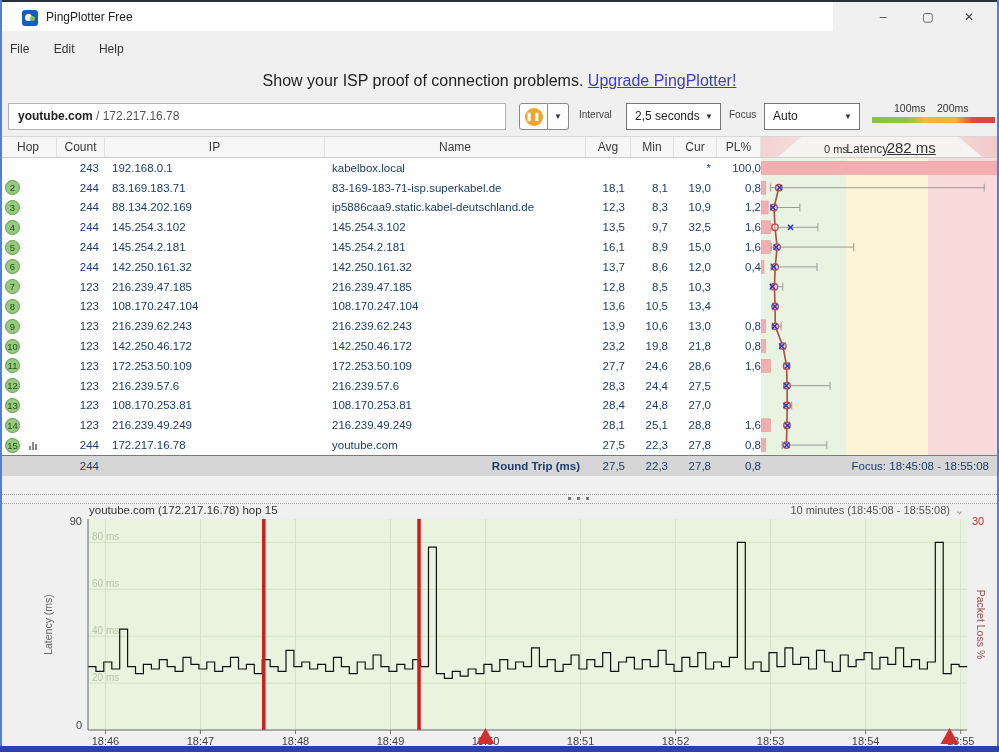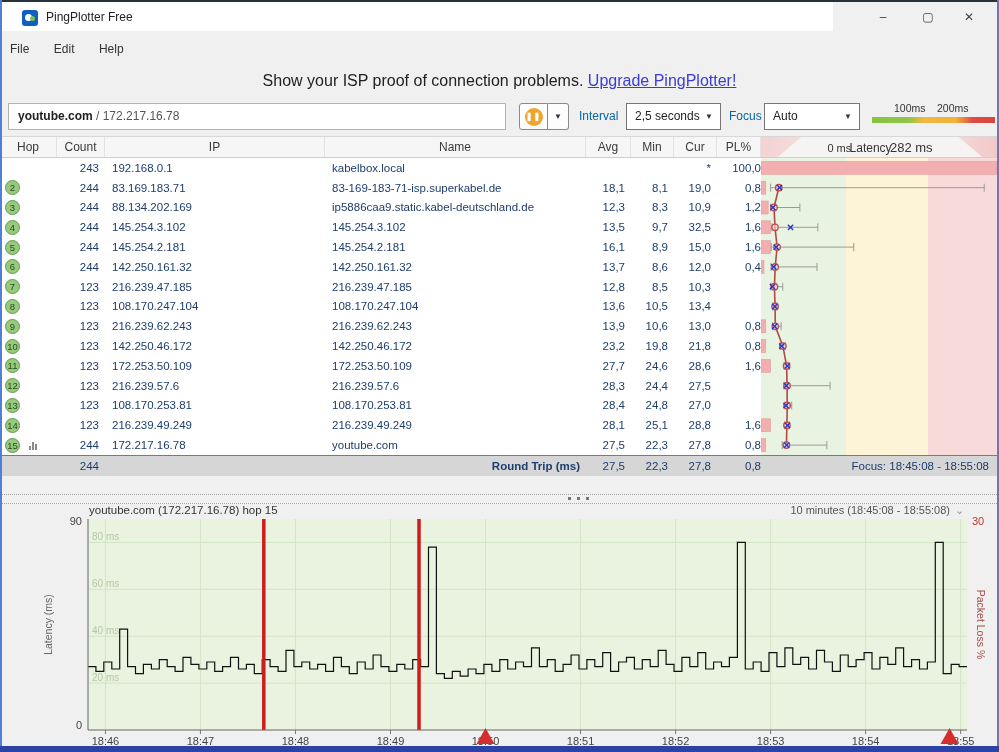--- a/index.html
+++ b/index.html
@@ -17,33 +17,33 @@
   .menuitem{display:inline-block;padding:11px 10px;font-size:12px;color:#333;}
   .banner{left:0;top:54px;width:999px;height:38px;text-align:center;font-size:16px;color:#222;padding-top:18px;}
   .bannerlink{color:#3b3bd6;text-decoration:underline;}
   
   .targetbox{left:8px;top:103px;width:498px;height:27px;background:#fff;border:1px solid #b3b3b3;line-height:25px;padding-left:9px;font-size:12px;color:#555;}
   .targethost{font-weight:bold;color:#222;}
   .btngroup{left:519px;top:103px;height:27px;display:flex;}
   .pausebtn{width:29px;height:27px;background:#fdfdfd;border:1px solid #8a8a8a;border-radius:3px 0 0 3px;display:flex;align-items:center;justify-content:center;}
   .pausecircle{width:18px;height:18px;border-radius:50%;background:#eda52c;color:#fff;font-size:8px;text-align:center;line-height:18px;letter-spacing:1px;font-weight:bold;}
   .pausedrop{width:21px;height:27px;background:#fdfdfd;border:1px solid #8a8a8a;border-left:none;border-radius:0 3px 3px 0;text-align:center;line-height:25px;font-size:8px;color:#333;}
-  .toollabel{top:109px;font-size:12px;color:#0369a1;}
+  .toollabel{top:109px;font-size:10px;color:#404040;}
   .dropdown{top:103px;height:27px;background:#fff;border:1px solid #767676;font-size:12px;color:#222;line-height:25px;padding-left:8px;}
   .droparrow{position:absolute;right:7px;top:0;font-size:8px;color:#333;}
   .legendlabel{top:102px;font-size:10.5px;color:#333;}
   .legendbar{left:872px;top:117px;width:123px;height:6px;background:linear-gradient(to right,#86c440 0%,#8fc648 30%,#f2b73d 42%,#f0b23a 68%,#dd4b42 82%,#da463e 100%);}
   
   .thead{left:0;top:136px;width:999px;height:22px;background:#f6f6f6;border-top:1px solid #d8d8d8;border-bottom:1px solid #cfcfcf;display:flex;font-size:12px;color:#3a3a3a;}
   .th{border-right:1px solid #e2e2e2;text-align:center;line-height:20px;}
   .latheadcell{position:relative;background:linear-gradient(to right,#f3d2d2 0%,#f7e4e4 30%,#f7e4e4 65%,#f2c8c8 100%);}
   .lattrap{position:absolute;left:0;top:0;width:100%;height:100%;background:#f5f4f2;clip-path:polygon(17% 0,83% 0,93% 100%,7% 100%);}
   .latheadcell span{position:relative;}
   .lat-left{position:absolute;left:5px;top:0;line-height:21px;font-size:11px;color:#333;}
-  .lat-right{position:absolute;right:5px;top:0;line-height:21px;font-size:13px;color:#333;}
+  .lat-right{position:absolute;right:5px;top:0;line-height:21px;font-size:15px;color:#333;text-decoration:underline;}
   .lat-center{position:absolute;left:0;width:100%;text-align:center;line-height:21px;font-size:12px;color:#333;margin-top:17px;}
   .rows{left:0;top:158px;width:999px;height:297px;background:#fff;}
   .trow{display:flex;height:19.8px;font-size:11.5px;color:#1d3d6e;align-items:center;}
   .cell{overflow:hidden;white-space:nowrap;}
   .c-hop{width:57px;display:flex;align-items:center;padding-left:5px;}
   .c-count{width:48px;text-align:right;padding-right:6px;}
   .c-ip{width:220px;padding-left:7px;}
   .c-name{width:261px;padding-left:7px;}
   .c-avg{width:45px;text-align:right;padding-right:6px;}
   .c-min{width:43px;text-align:right;padding-right:6px;}

